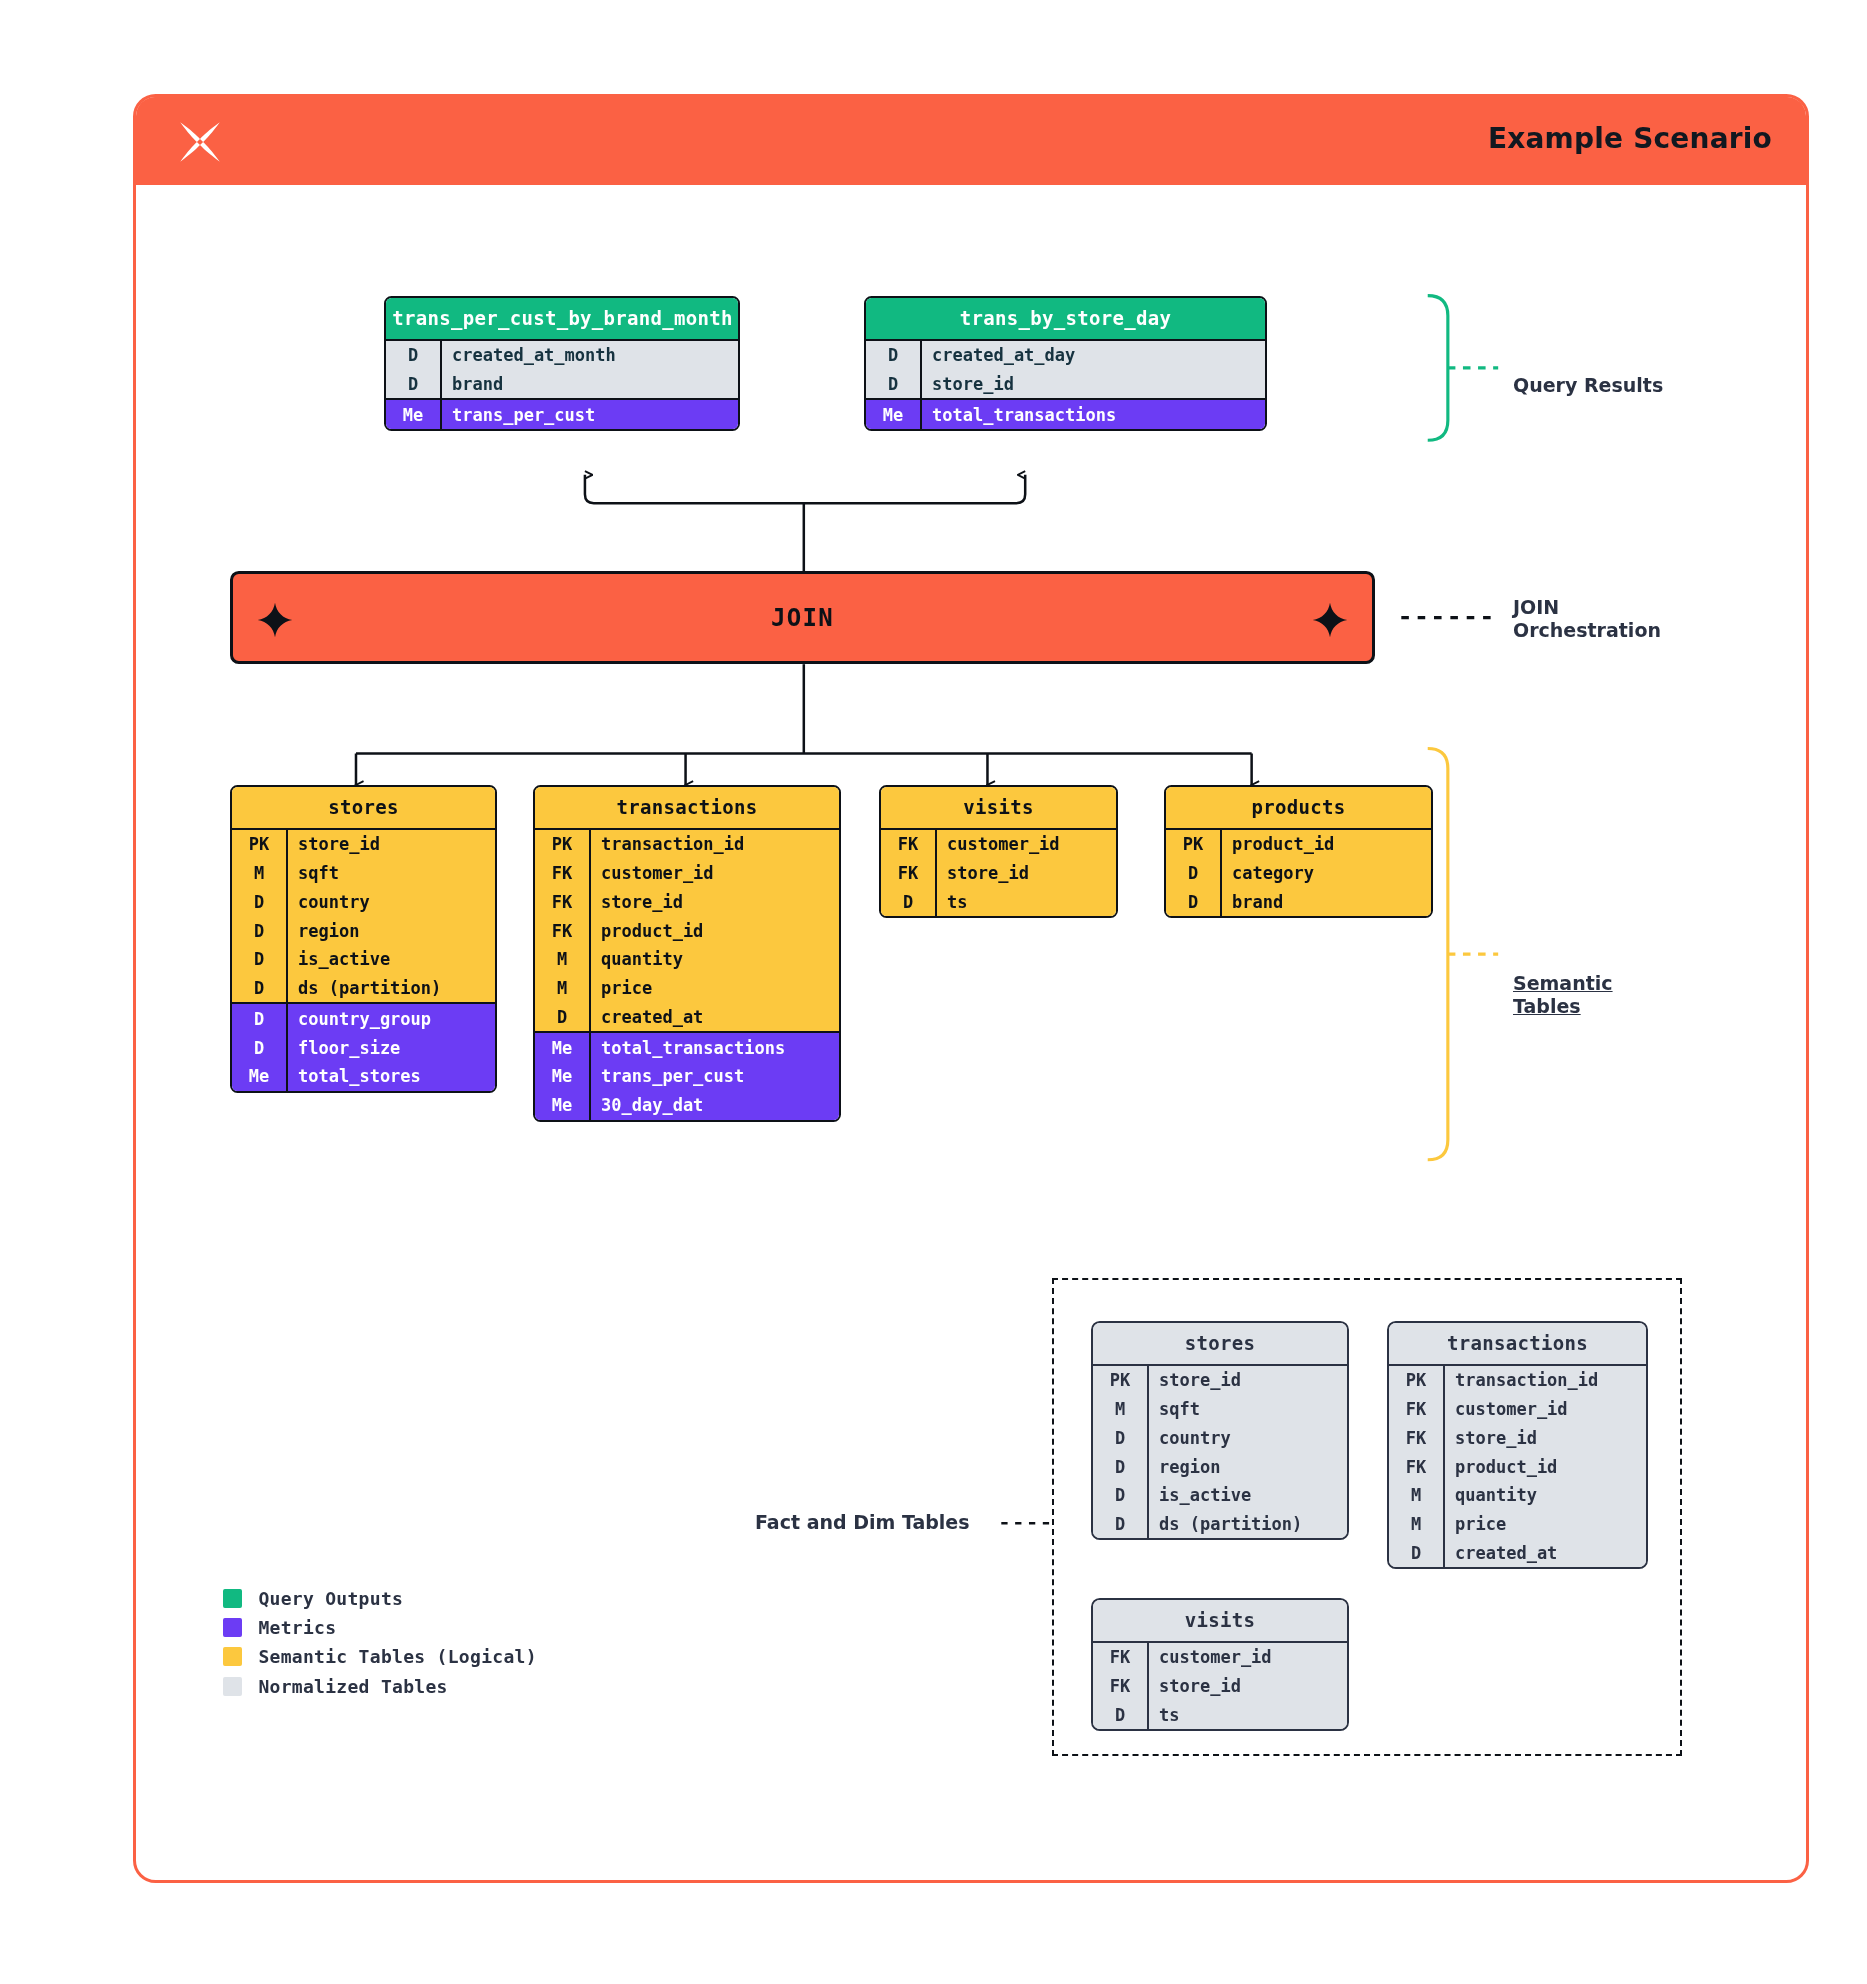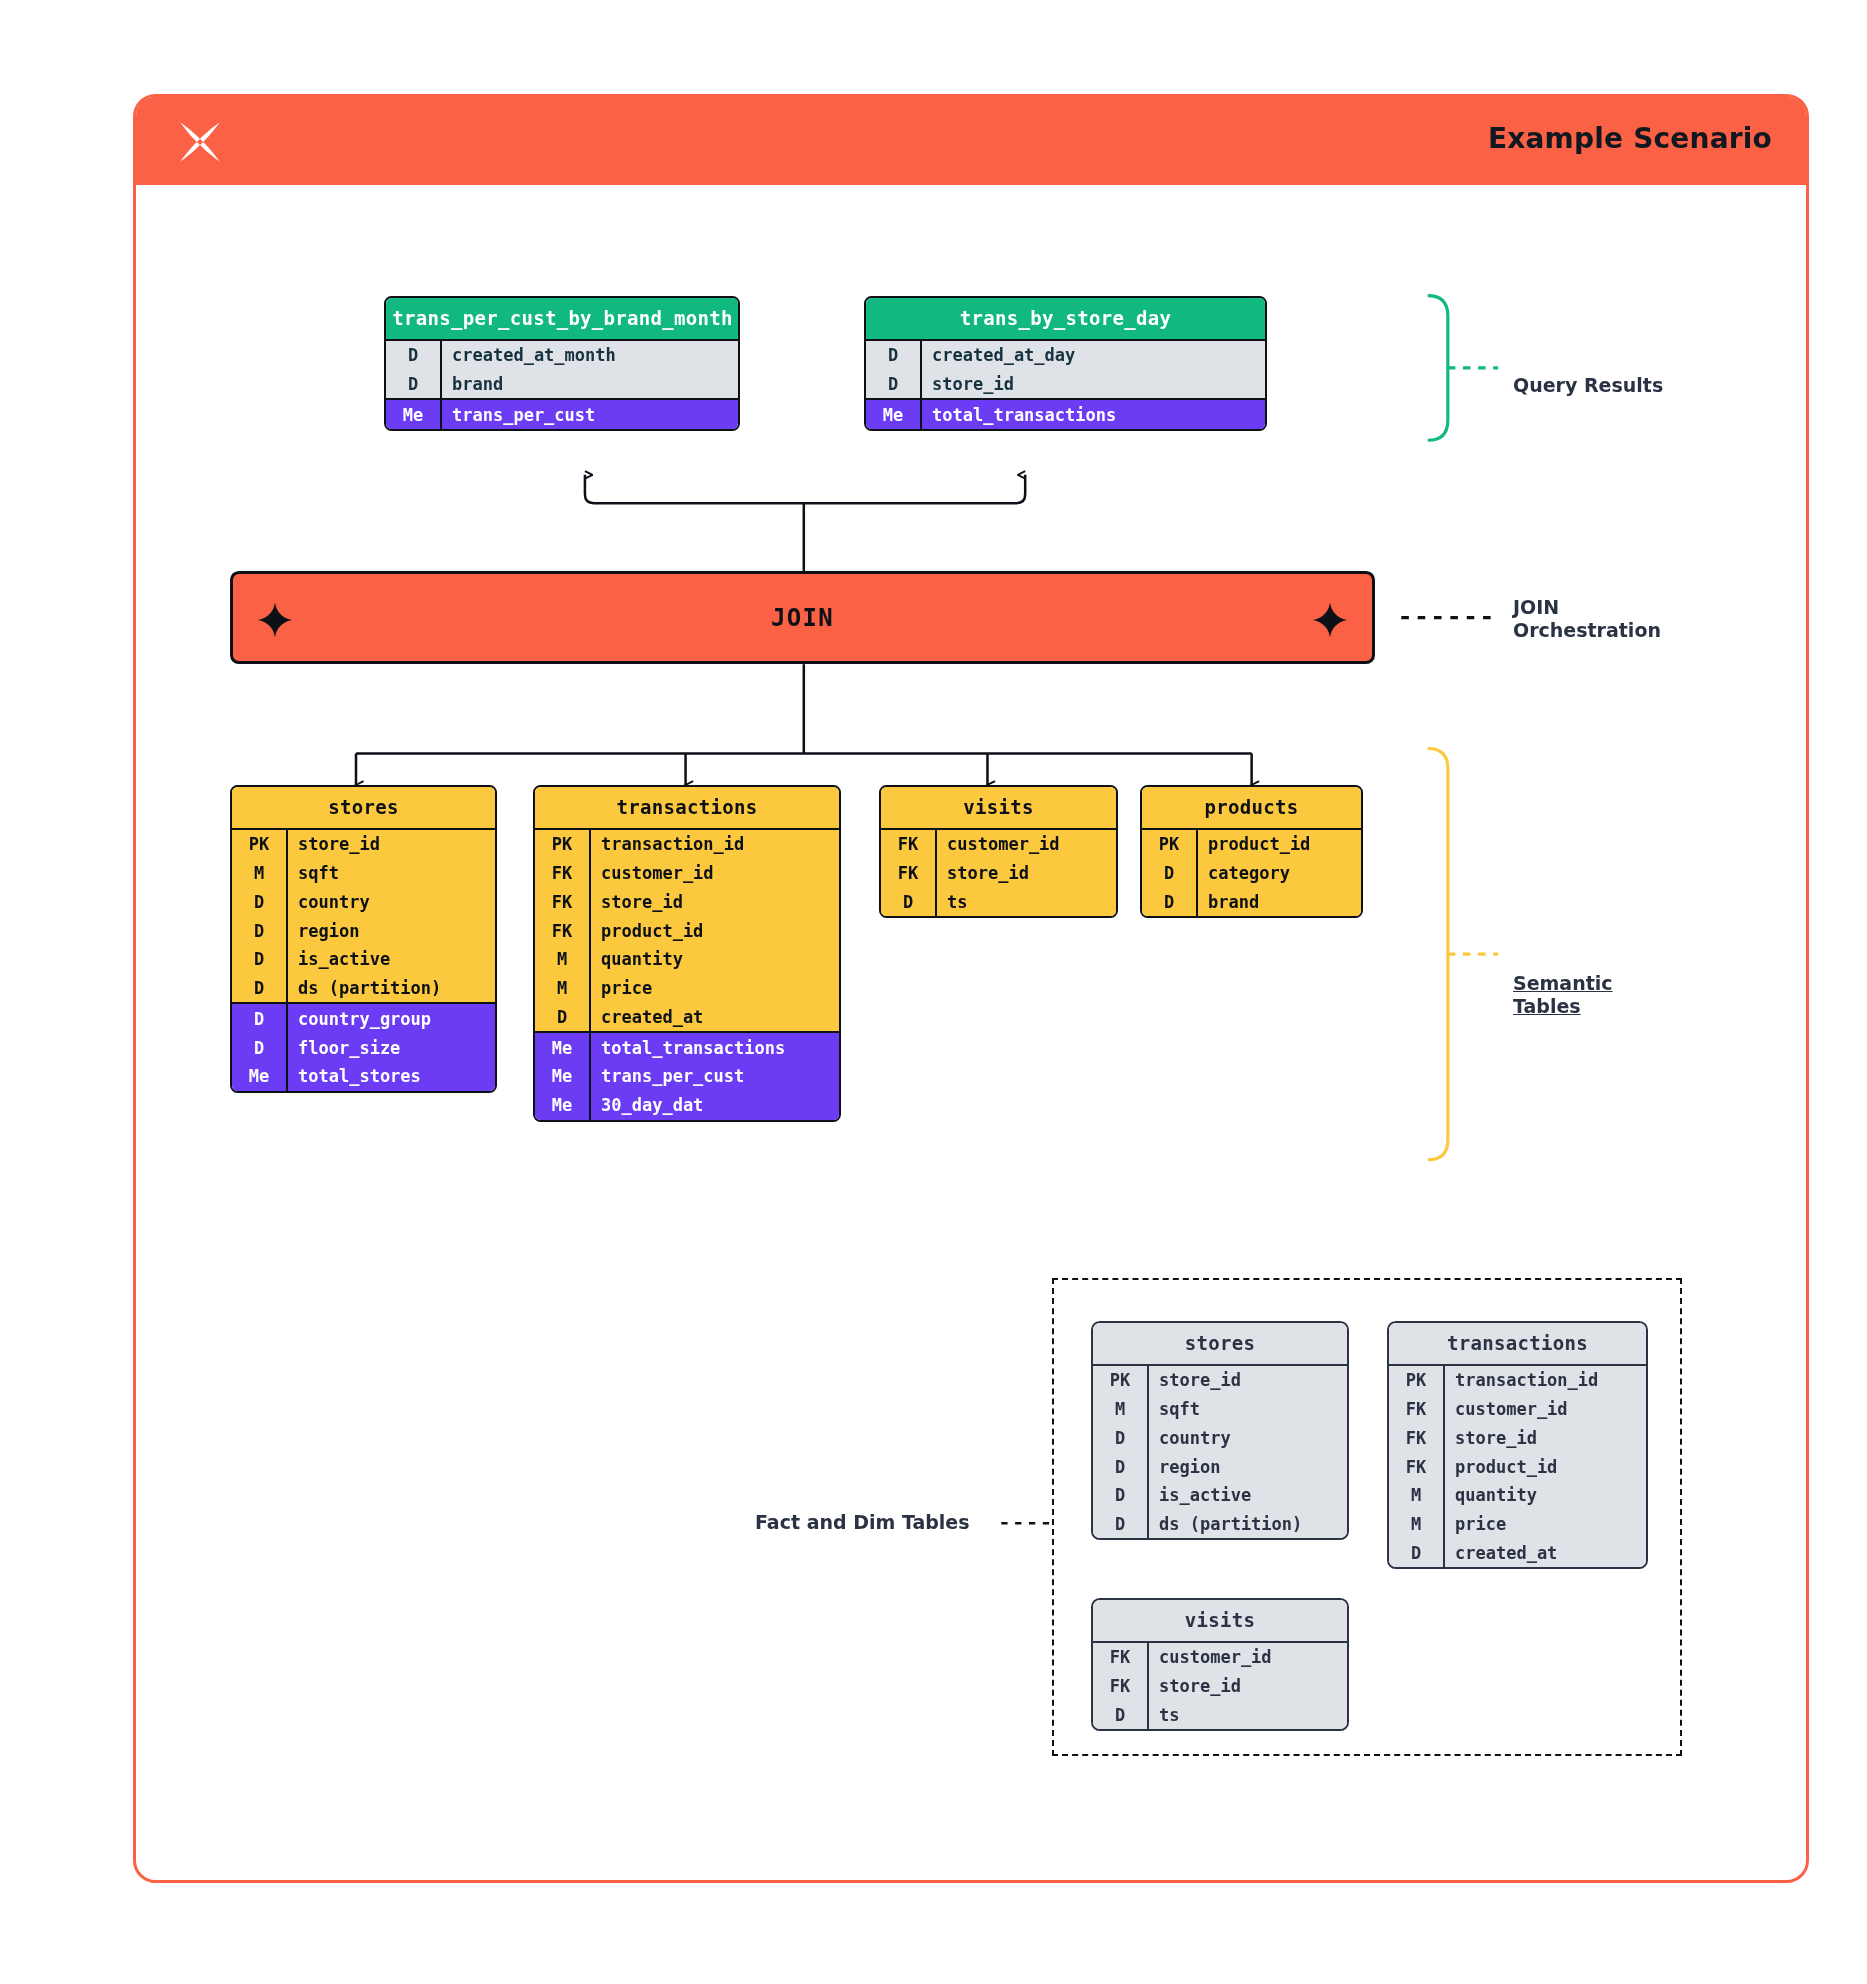--- a/index.html
+++ b/index.html
@@ -276,21 +276,21 @@
           <div class="tag">FK</div>
           <div class="fld col-divider">store_id</div>
         </div>
       <div class="trow">
           <div class="tag">D</div>
           <div class="fld col-divider">ts</div>
         </div>
     </div>
   </div>
 
-  <div class="tbl v-yellow" style="left:1140px;top:785px;width:223px;">
+  <div class="tbl v-yellow" style="left:1164px;top:785px;width:269px;">
     <div class="thead">products</div>
     <div class="tsec sec-normal sec-divider">
       <div class="trow">
           <div class="tag">PK</div>
           <div class="fld col-divider">product_id</div>
         </div>
       <div class="trow">
           <div class="tag">D</div>
           <div class="fld col-divider">category</div>
         </div>
@@ -396,15 +396,33 @@
           <div class="tag">FK</div>
           <div class="fld col-divider">store_id</div>
         </div>
       <div class="trow">
           <div class="tag">D</div>
           <div class="fld col-divider">ts</div>
         </div>
     </div>
   </div>
 
+  <div class="legend">
+    <div class="legend-row">
+      <span class="swatch" style="background:#11B981;"></span>
+      <span class="legend-text">Query Outputs</span>
+    </div>
+    <div class="legend-row">
+      <span class="swatch" style="background:#6C3CF4;"></span>
+      <span class="legend-text">Metrics</span>
+    </div>
+    <div class="legend-row">
+      <span class="swatch" style="background:#FCC83E;"></span>
+      <span class="legend-text">Semantic Tables (Logical)</span>
+    </div>
+    <div class="legend-row">
+      <span class="swatch" style="background:#dfe3e8;"></span>
+      <span class="legend-text">Normalized Tables</span>
+    </div>
+  </div>
 
 </div>
 
 
 </body></html>

